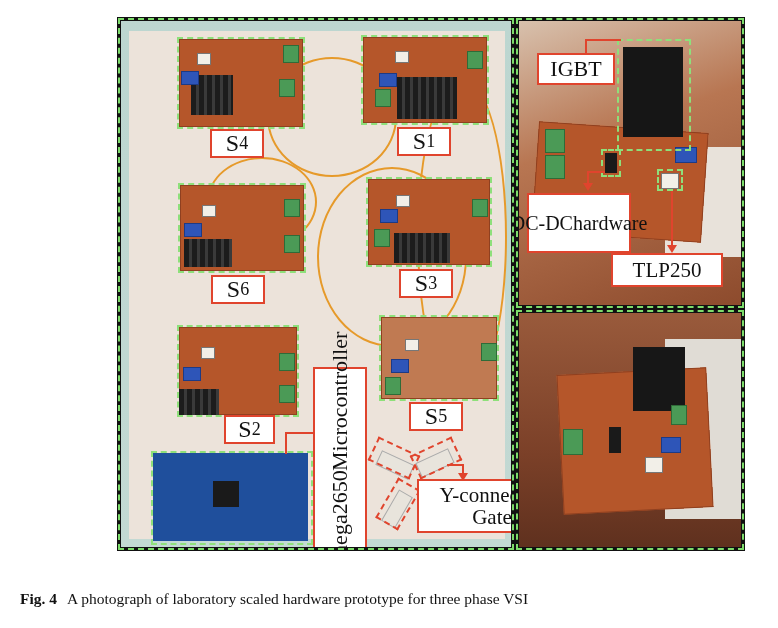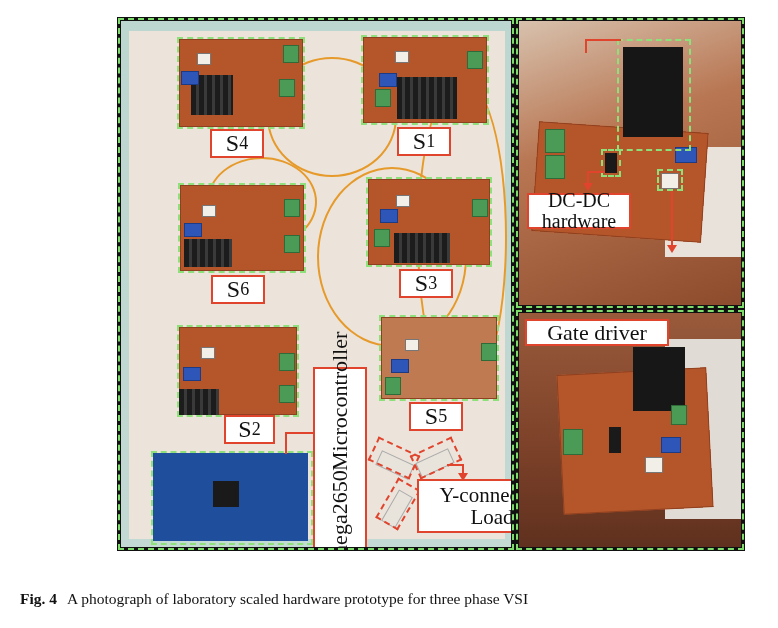--- a/index.html
+++ b/index.html
@@ -152,69 +152,72 @@
     <div class="label vertical" style="left:196px;top:350px;width:54px;height:182px;font-size:22px;">
       <span>Atmega2650</span>
         <span>Microcontroller</span>
     </div>
 
     <div class="arrow-line" style="left:330px;top:447px;width:16px;height:2px;"></div>
     <div class="arrow-line" style="left:345px;top:447px;width:2px;height:12px;"></div>
     <div class="arrow-head" style="left:341px;top:456px;"></div>
     <div class="label" style="left:300px;top:462px;width:150px;height:54px;font-size:21px;flex-direction:column;">
       <span>Y-connected</span>
-      <span>Load</span>
+      <span>Gate</span>
     </div>
 
     <div class="frame-dash"></div>
   </div>
 
   <div class="panel" id="panel-top-right">
     <div class="board-bg" style="left:150px;top:130px;width:90px;height:110px;background:#e8e2da;"></div>
     <div class="pcb" style="left:20px;top:110px;width:170px;height:110px;transform:rotate(4deg);"></div>
     <div class="terminal-green" style="left:30px;top:112px;width:18px;height:22px;"></div>
     <div class="terminal-green" style="left:30px;top:138px;width:18px;height:22px;"></div>
     <div class="terminal-blue" style="left:160px;top:130px;width:20px;height:14px;"></div>
     <div style="position:absolute;left:108px;top:30px;width:60px;height:90px;background:#161616;"></div>
     <div class="pcb-outline" style="left:102px;top:22px;width:74px;height:112px;"></div>
     <div style="position:absolute;left:90px;top:136px;width:12px;height:20px;background:#1a1a1a;"></div>
     <div class="pcb-outline" style="left:86px;top:132px;width:20px;height:28px;"></div>
     <div class="chip-white" style="left:146px;top:156px;width:16px;height:14px;"></div>
     <div class="pcb-outline" style="left:142px;top:152px;width:26px;height:22px;"></div>
 
     <div class="arrow-line" style="left:70px;top:22px;width:36px;height:2px;"></div>
     <div class="arrow-line" style="left:70px;top:22px;width:2px;height:14px;"></div>
+    <div class="label" style="left:22px;top:36px;width:78px;height:32px;font-size:22px;">
+      <span>IGBT</span>
+    </div>
 
     <div class="arrow-line" style="left:72px;top:154px;width:18px;height:2px;"></div>
     <div class="arrow-line" style="left:72px;top:154px;width:2px;height:14px;"></div>
     <div class="arrow-head" style="left:68px;top:166px;"></div>
-    <div class="label" style="left:12px;top:176px;width:104px;height:36px;font-size:20px;flex-direction:column;">
+    <div class="label" style="left:12px;top:176px;width:104px;height:60px;font-size:20px;flex-direction:row;">
       <span>DC-DC</span>
       <span>hardware</span>
     </div>
 
     <div class="arrow-line" style="left:156px;top:174px;width:2px;height:56px;"></div>
     <div class="arrow-head" style="left:152px;top:228px;"></div>
+    <div class="label" style="left:96px;top:236px;width:112px;height:34px;font-size:21px;">
+      <span>TLP250</span>
+    </div>
 
     <div class="frame-dash"></div>
   </div>
 
   <div class="panel" id="panel-bottom-right">
     <div class="board-bg" style="left:150px;top:30px;width:80px;height:180px;background:#e0dcd5;"></div>
     <div class="pcb" style="left:45px;top:62px;width:150px;height:140px;transform:rotate(-3deg);"></div>
     <div style="position:absolute;left:118px;top:38px;width:52px;height:64px;background:#171717;"></div>
     <div class="terminal-green" style="left:48px;top:120px;width:18px;height:24px;"></div>
     <div class="terminal-green" style="left:156px;top:96px;width:14px;height:18px;"></div>
     <div class="terminal-blue" style="left:146px;top:128px;width:18px;height:14px;"></div>
     <div style="position:absolute;left:94px;top:118px;width:12px;height:26px;background:#1a1a1a;"></div>
     <div class="chip-white" style="left:130px;top:148px;width:16px;height:14px;"></div>
 
-    <div class="label" style="left:10px;top:10px;width:144px;height:27px;font-size:22px;">
-      <span>Gate driver</span>
-    </div>
 
     <div class="frame-dash"></div>
   </div>
 
 </div>
 
 <div class="caption">
   <span class="fig-label">Fig. 4</span><span>A photograph of laboratory scaled hardware prototype for three phase VSI</span>
 </div>
 

